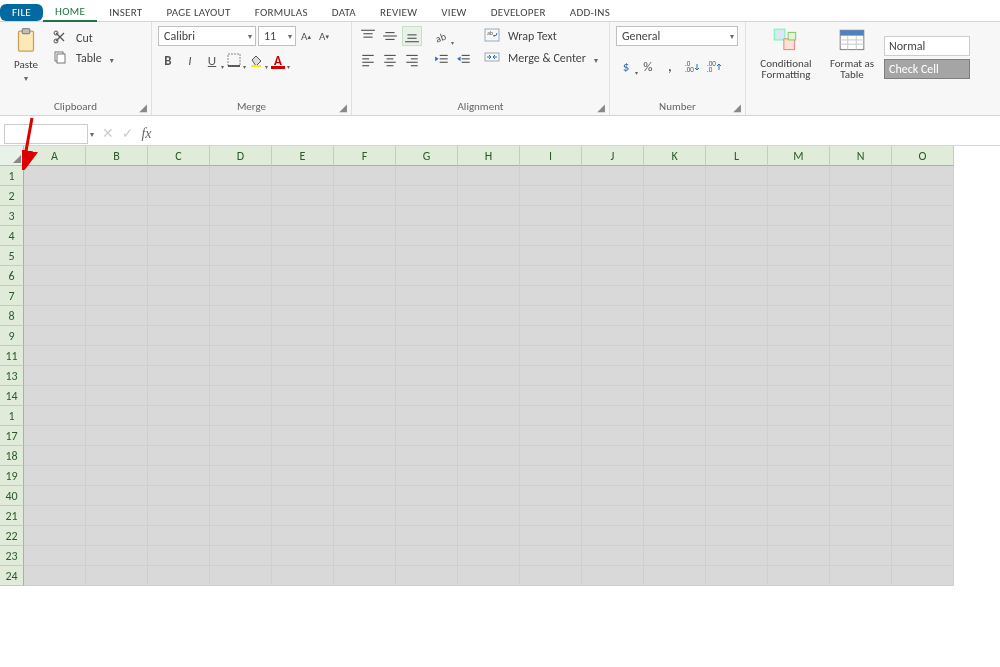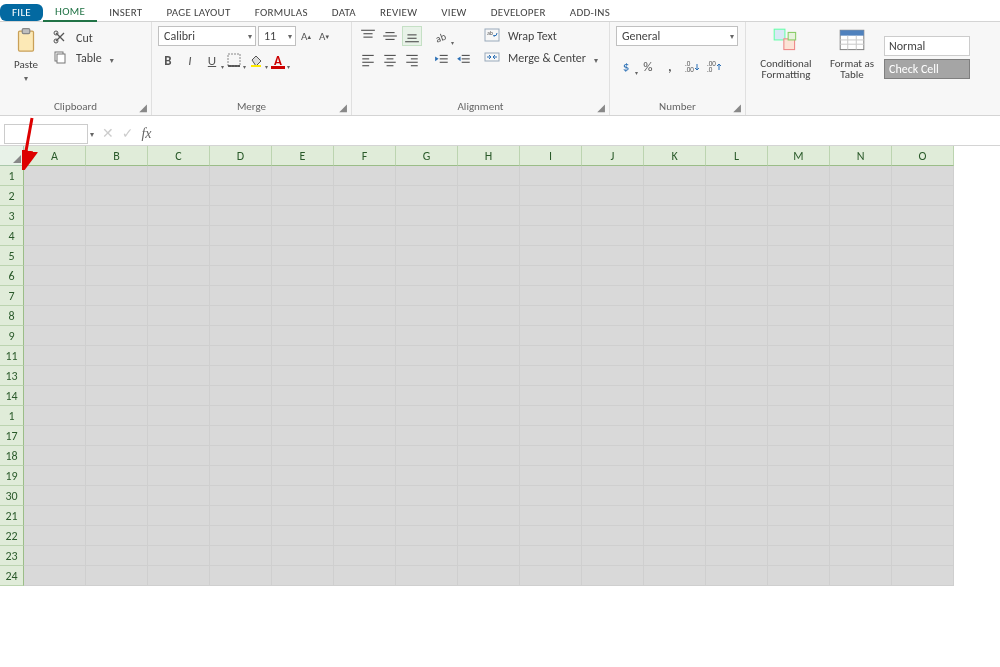--- a/index.html
+++ b/index.html
@@ -643,21 +643,21 @@
         <div class="cell"></div>
         <div class="cell"></div>
         <div class="cell"></div>
         <div class="cell"></div>
         <div class="cell"></div>
         <div class="cell"></div>
         <div class="cell"></div>
         <div class="cell"></div>
       </div>
       <div class="row">
-        <div class="rowhdr">30</div>
+        <div class="rowhdr">40</div>
         <div class="cell"></div>
         <div class="cell"></div>
         <div class="cell"></div>
         <div class="cell"></div>
         <div class="cell"></div>
         <div class="cell"></div>
         <div class="cell"></div>
         <div class="cell"></div>
         <div class="cell"></div>
         <div class="cell"></div>

